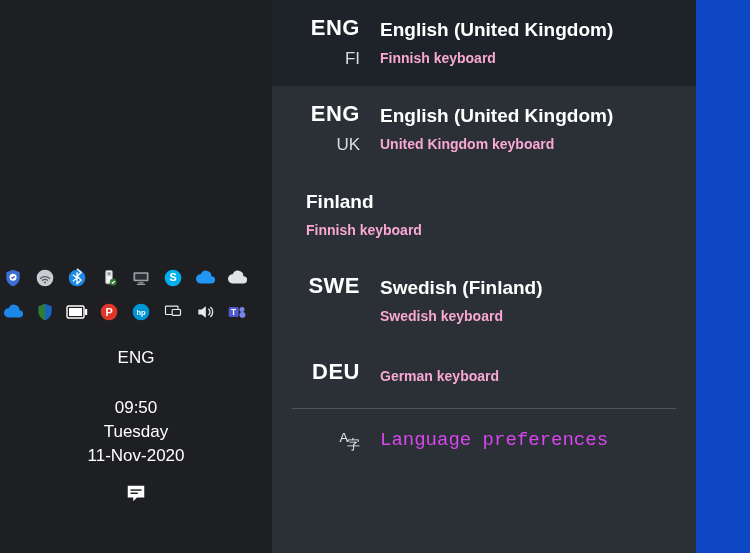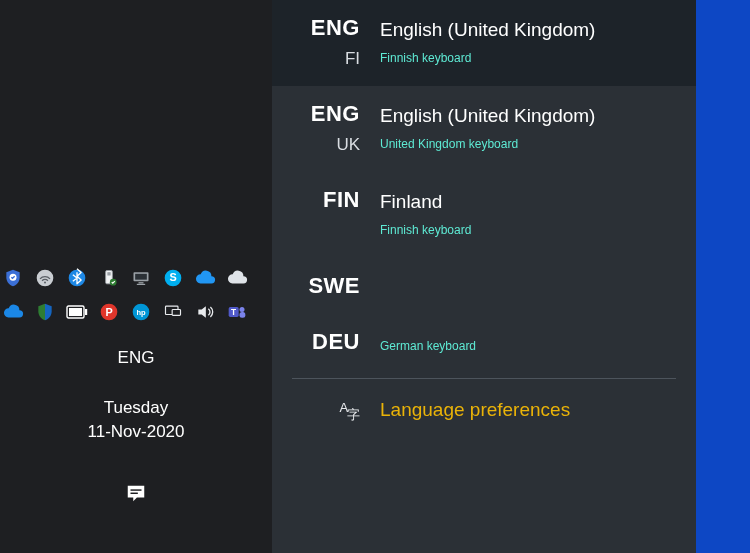--- a/index.html
+++ b/index.html
@@ -61,40 +61,40 @@
     text-align:right;
     padding-right:6px;
   }
   .lang-code-main {
     font-size:22px; font-weight:700; color:#fff; line-height:26px;
     letter-spacing:0.5px;
   }
   .lang-code-sub {
     font-size:17px; color:#d9dde2; line-height:24px; margin-top:6px;
   }
-  .lang-text-col { padding-left:14px; padding-top:2px; }
+  .lang-text-col { padding-left:14px; padding-top:2px;font-weight:bold; }
   .lang-text-main {
     font-size:19px; color:#ffffff; line-height:26px;
   }
   .lang-text-sub {
-    font-size:12px; color:#5eead4; line-height:26px; margin-top:2px;
+    font-size:14px; color:#f9a8d4; line-height:26px; margin-top:2px;
   }
   .prefs-sep {
     height:1px; background:#4d545c;
     margin:4px 20px 0 20px;
   }
   .prefs-row {
     display:flex; align-items:center;
     padding:18px 10px 18px 20px;
   }
   .prefs-icon {
     width:74px; flex:none; display:flex; justify-content:flex-end; padding-right:6px;
   }
   .prefs-text {
-    padding-left:14px; font-size:19px; color:#eab308;
+    padding-left:14px; font-size:19px; color:#d946ef;font-family:Liberation Mono, monospace;
   }
 </style>
 </head>
 <body>
 
 <div class="tray">
   <div class="tray-grid">
     <div class="tray-row">
       <span class="ic">
         <svg width="20" height="20" viewBox="0 0 24 24">
@@ -200,20 +200,21 @@
             <circle cx="18" cy="9" r="3" fill="#7b83eb"></circle>
             <rect x="15" y="12" width="7" height="7" rx="3" fill="#7b83eb"></rect>
           </svg>
       </span>
     </div>
   </div>
 
   <div class="tray-lang">ENG</div>
 
   <div class="tray-clock">
+    <div>09:50</div>
     <div>Tuesday</div>
     <div>11-Nov-2020</div>
   </div>
 
   <div class="notif">
     <svg width="22" height="22" viewBox="0 0 24 24">
         <path fill="#fff" d="M3 4h18v13H13l-4 4v-4H3V4z"></path>
         <rect x="6" y="8" width="12" height="1.6" fill="#1e1f22"></rect>
         <rect x="6" y="11.5" width="8" height="1.6" fill="#1e1f22"></rect>
       </svg>
@@ -236,31 +237,32 @@
         <div class="lang-code-col">
           <div class="lang-code-main">ENG</div>
           <div class="lang-code-sub">UK</div>
         </div>
         <div class="lang-text-col">
           <div class="lang-text-main">English (United Kingdom)</div>
           <div class="lang-text-sub">United Kingdom keyboard</div>
         </div>
       </div>
       <div class="lang-item">
-        <div class="lang-code-col">
-          <div class="lang-code-main">FIN</div>
-        </div>
         <div class="lang-text-col">
           <div class="lang-text-main">Finland</div>
           <div class="lang-text-sub">Finnish keyboard</div>
         </div>
       </div>
       <div class="lang-item">
         <div class="lang-code-col">
           <div class="lang-code-main">SWE</div>
+        </div>
+        <div class="lang-text-col">
+          <div class="lang-text-main">Swedish (Finland)</div>
+          <div class="lang-text-sub">Swedish keyboard</div>
         </div>
       </div>
       <div class="lang-item">
         <div class="lang-code-col">
           <div class="lang-code-main">DEU</div>
         </div>
         <div class="lang-text-col">
           <div class="lang-text-sub">German keyboard</div>
         </div>
       </div>

